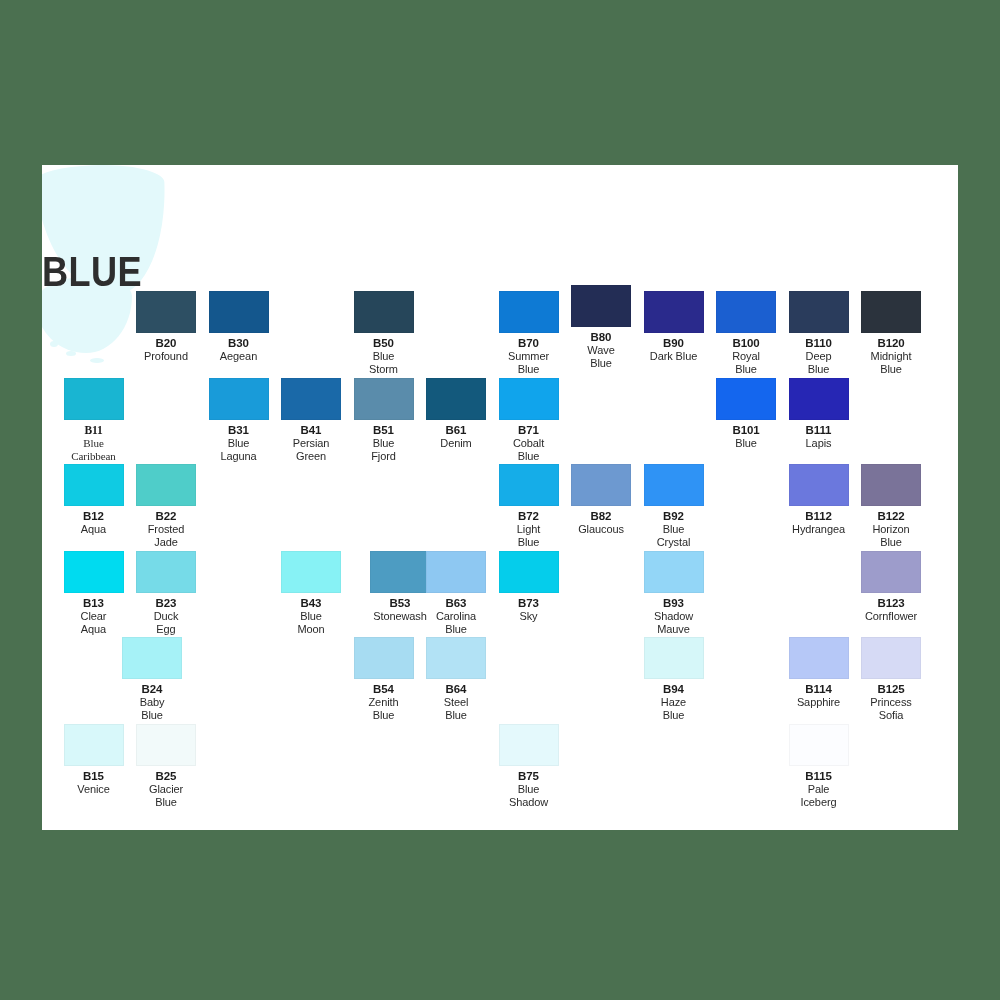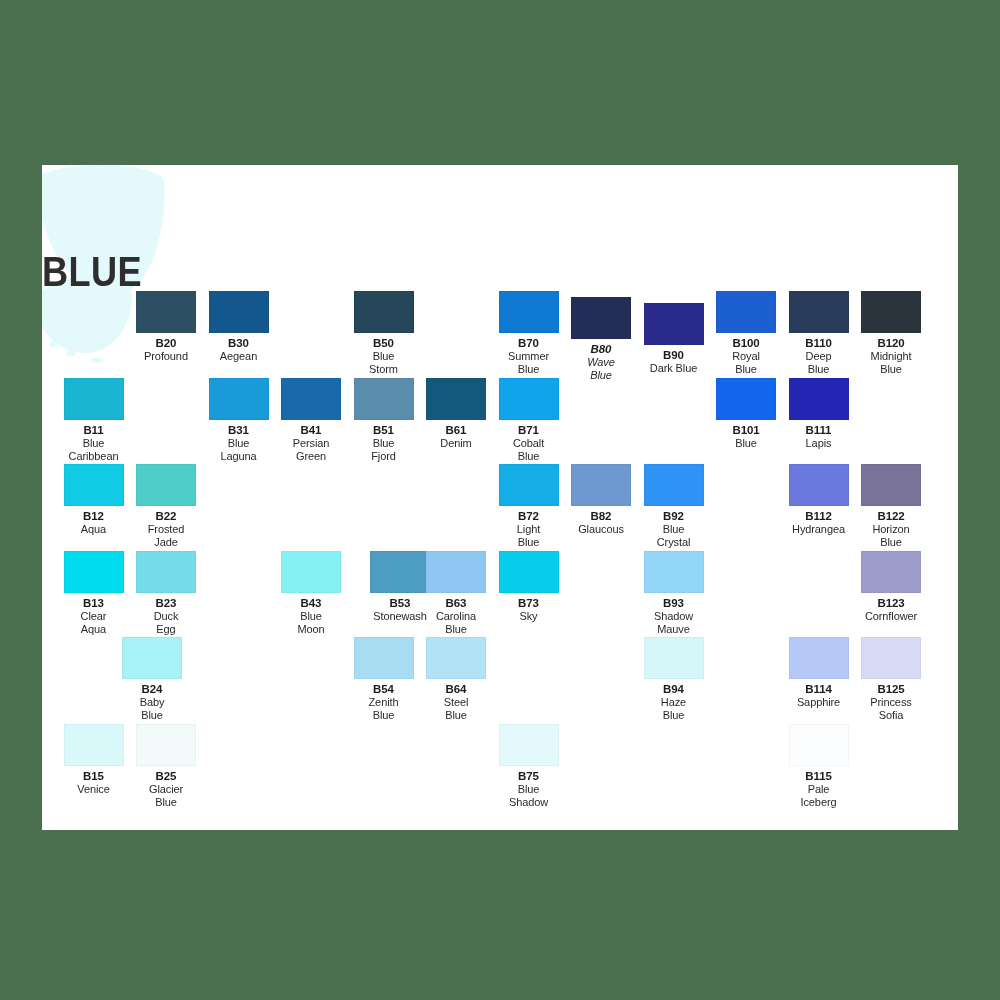--- a/index.html
+++ b/index.html
@@ -137,27 +137,27 @@
           <div class="code">B50</div>
           <div class="cname">Blue
 Storm</div>
         </div>
         <div class="cell" style="left: 450.5px; top: 126px;">
           <div class="chip" style="background: rgb(14, 122, 212); width: 60px; height: 42px;"></div>
           <div class="code">B70</div>
           <div class="cname">Summer
 Blue</div>
         </div>
-        <div class="cell" style="left: 523px; top: 132px; font-style: italic;">
+        <div class="cell" style="left: 523px; top: 120px;">
           <div class="chip" style="background: rgb(35, 45, 85); width: 60px; height: 42px;"></div>
           <div class="code">B80</div>
           <div class="cname">Wave
 Blue</div>
         </div>
-        <div class="cell" style="left: 595.5px; top: 126px; margin-top: 12px;">
+        <div class="cell" style="left: 595.5px; top: 126px;">
           <div class="chip" style="background: rgb(42, 42, 140); width: 60px; height: 42px;"></div>
           <div class="code">B90</div>
           <div class="cname">Dark Blue</div>
         </div>
         <div class="cell" style="left: 668px; top: 126px;">
           <div class="chip" style="background: rgb(27, 95, 208); width: 60px; height: 42px;"></div>
           <div class="code">B100</div>
           <div class="cname">Royal
 Blue</div>
         </div>
@@ -166,21 +166,21 @@
           <div class="code">B110</div>
           <div class="cname">Deep
 Blue</div>
         </div>
         <div class="cell" style="left: 813px; top: 126px;">
           <div class="chip" style="background: rgb(43, 51, 61); width: 60px; height: 42px;"></div>
           <div class="code">B120</div>
           <div class="cname">Midnight
 Blue</div>
         </div>
-        <div class="cell" style="left: 15.5px; top: 212.6px;">
+        <div class="cell" style="left: 15.5px; top: 212.6px; font-family: Liberation Serif, serif;">
           <div class="chip" style="background: rgb(25, 181, 210); width: 60px; height: 42px;"></div>
           <div class="code">B11</div>
           <div class="cname">Blue
 Caribbean</div>
         </div>
         <div class="cell" style="left: 160.5px; top: 212.6px;">
           <div class="chip" style="background: rgb(25, 155, 217); width: 60px; height: 42px;"></div>
           <div class="code">B31</div>
           <div class="cname">Blue
 Laguna</div>

